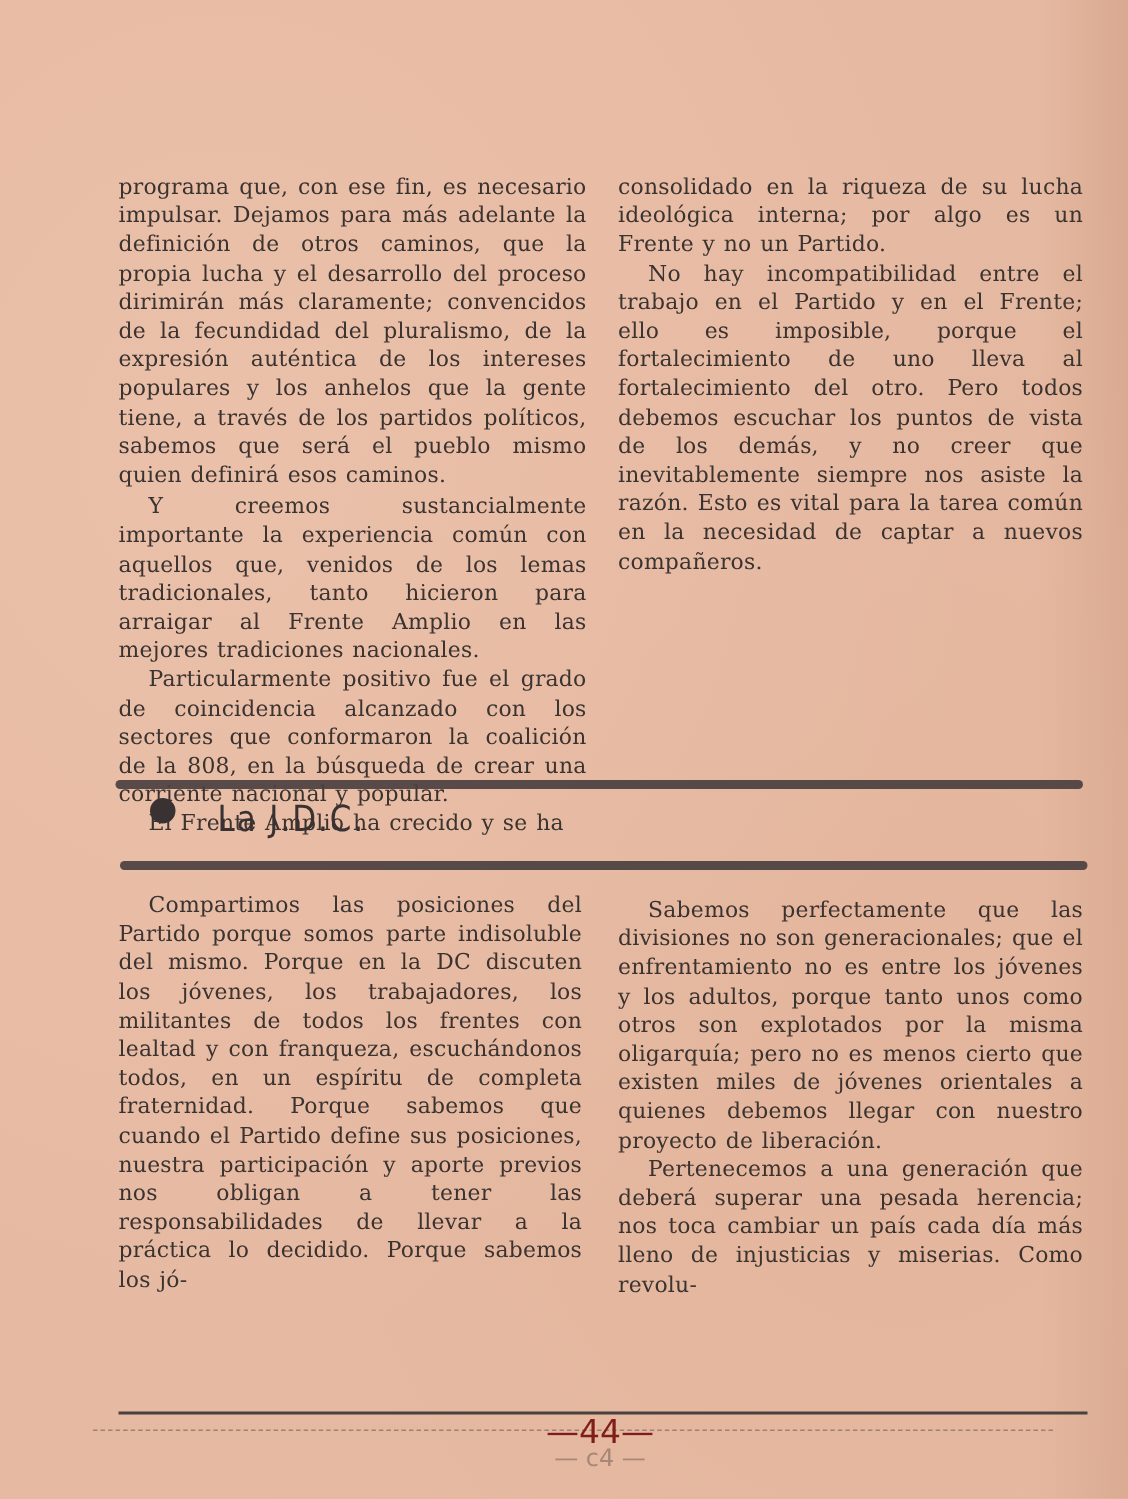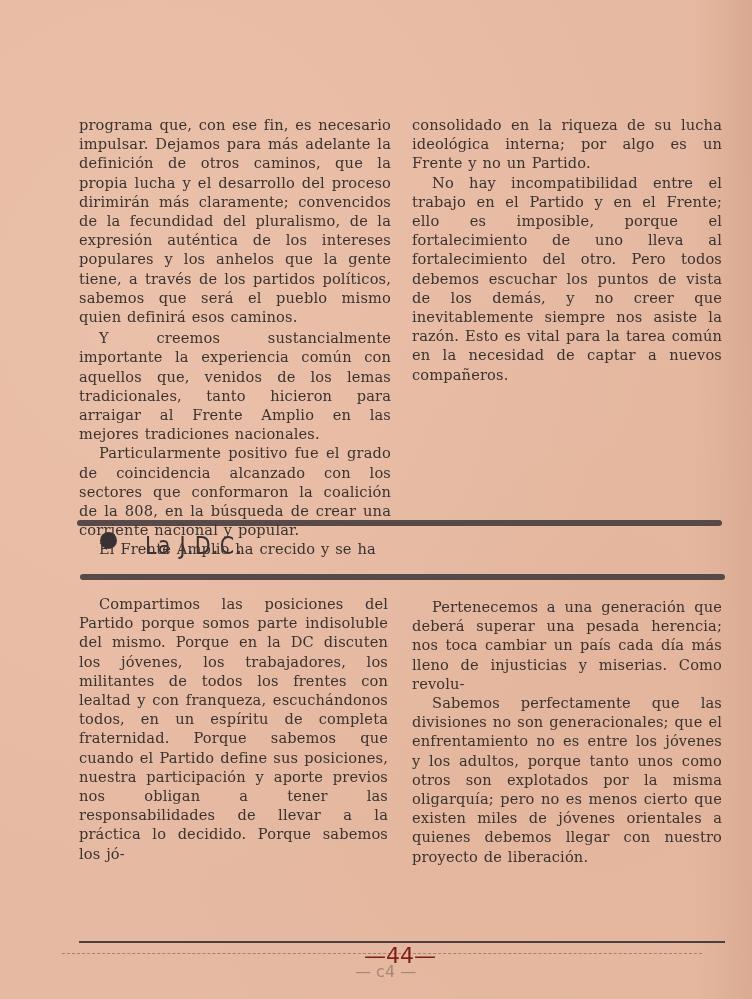--- a/index.html
+++ b/index.html
@@ -57,21 +57,21 @@
   }
   .footer-dash {
     position: absolute; left: 62px; top: 953px; width: 640px; height: 0;
     border-top: 1px dashed rgba(90,75,70,0.5);
   }
   .page-number {
     position: absolute; left: 355px; top: 943px; width: 90px; text-align: center;
     font-family: "DejaVu Sans", sans-serif; font-size: 22px; color: #7f1d1d;
   }
   .page-number-ghost {
-    position: absolute; left: 355px; top: 962px; width: 90px; 
+    position: absolute; left: 355px; top: 962px; width: 90px; text-align: center;
     font-family: "DejaVu Sans", sans-serif; font-size: 16px; color: rgba(90,75,70,0.45);
   }
 </style>
 </head>
 <body>
 
 <div class="page">
 
   <div class="col top-left">
     <p class="noindent">programa que, con ese fin, es necesario impulsar. Dejamos para más adelante la definición de otros caminos, que la propia lucha y el desarrollo del proceso dirimirán más claramente; convencidos de la fecundidad del pluralismo, de la expresión auténtica de los intereses populares y los anhelos que la gente tiene, a través de los partidos políticos, sabemos que será el pueblo mismo quien definirá esos caminos.</p>
@@ -90,22 +90,22 @@
     <span class="bullet"></span>
     <span class="section-title">La J.D.C.</span>
   </div>
   <div class="rule r2"></div>
 
   <div class="col bot-left">
     <p>Compartimos las posiciones del Partido porque somos parte indisoluble del mismo. Porque en la DC discuten los jóvenes, los trabajadores, los militantes de todos los frentes con lealtad y con franqueza, escuchándonos todos, en un espíritu de completa fraternidad. Porque sabemos que cuando el Partido define sus posiciones, nuestra participación y aporte previos nos obligan a tener las responsabilidades de llevar a la práctica lo decidido. Porque sabemos los jó-</p>
   </div>
 
   <div class="col bot-right">
+    <p>Sabemos perfectamente que las divisiones no son generacionales; que el enfrentamiento no es entre los jóvenes y los adultos, porque tanto unos como otros son explotados por la misma oligarquía; pero no es menos cierto que existen miles de jóvenes orientales a quienes debemos llegar con nuestro proyecto de liberación.</p>
     <p>Pertenecemos a una generación que deberá superar una pesada herencia; nos toca cambiar un país cada día más lleno de injusticias y miserias. Como revolu-</p>
-    <p>Sabemos perfectamente que las divisiones no son generacionales; que el enfrentamiento no es entre los jóvenes y los adultos, porque tanto unos como otros son explotados por la misma oligarquía; pero no es menos cierto que existen miles de jóvenes orientales a quienes debemos llegar con nuestro proyecto de liberación.</p>
   </div>
 
   <div class="footer-rule"></div>
   <div class="footer-dash"></div>
   <div class="page-number">—44—</div>
   <div class="page-number-ghost">— c4 —</div>
 
 </div>
 
 </body></html>

